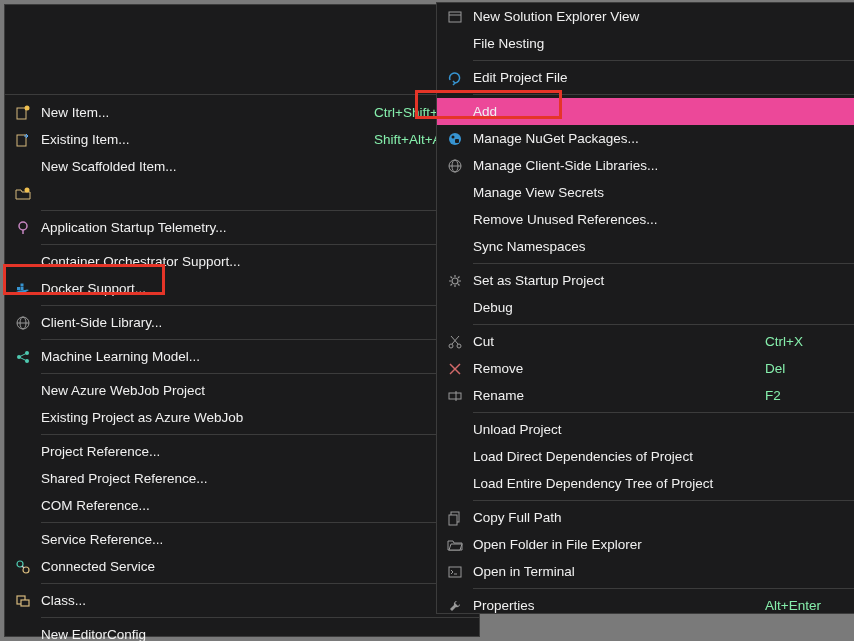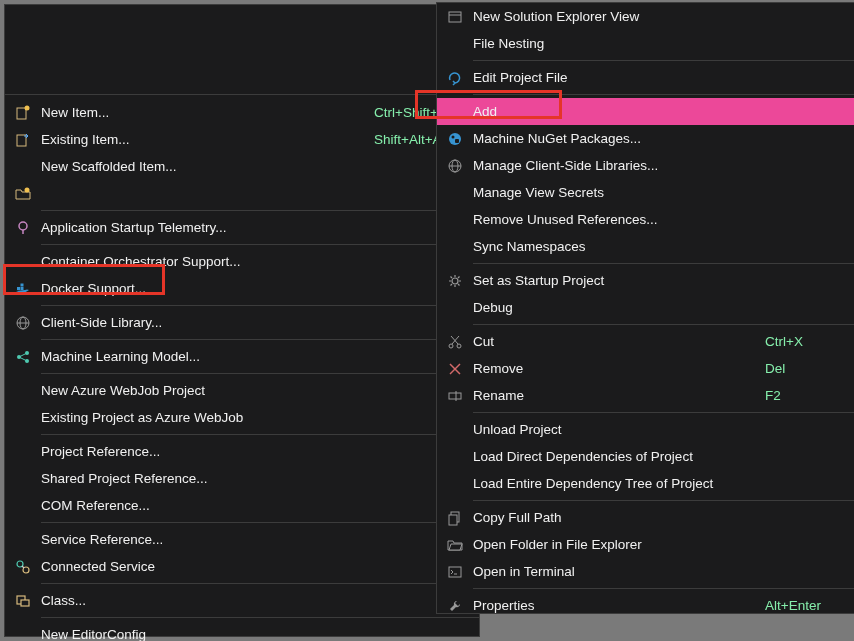--- a/index.html
+++ b/index.html
@@ -305,21 +305,21 @@
         </div>
       </div>
       <div class="menu-item">
         <div class="icon-col">
           <svg class="icon" viewBox="0 0 16 16">
             <circle cx="8" cy="8" r="6" fill="#3794d1"></circle>
             <circle cx="6" cy="6" r="1.5" fill="#1b1b1c"></circle>
             <rect x="8" y="8" width="4" height="4" rx="1" fill="#1b1b1c"></rect>
           </svg>
         </div>
-        <div class="label-col">Machine NuGet Packages...</div>
+        <div class="label-col">Manage NuGet Packages...</div>
         <div class="shortcut-col"></div>
       </div>
       <div class="menu-item">
         <div class="icon-col">
           <svg class="icon" viewBox="0 0 16 16">
             <circle cx="8" cy="8" r="6" fill="none" stroke="#999" stroke-width="1"></circle>
             <ellipse cx="8" cy="8" rx="3" ry="6" fill="none" stroke="#999" stroke-width="1"></ellipse>
             <line x1="2" y1="8" x2="14" y2="8" stroke="#999" stroke-width="1"></line>
           </svg>
         </div>

